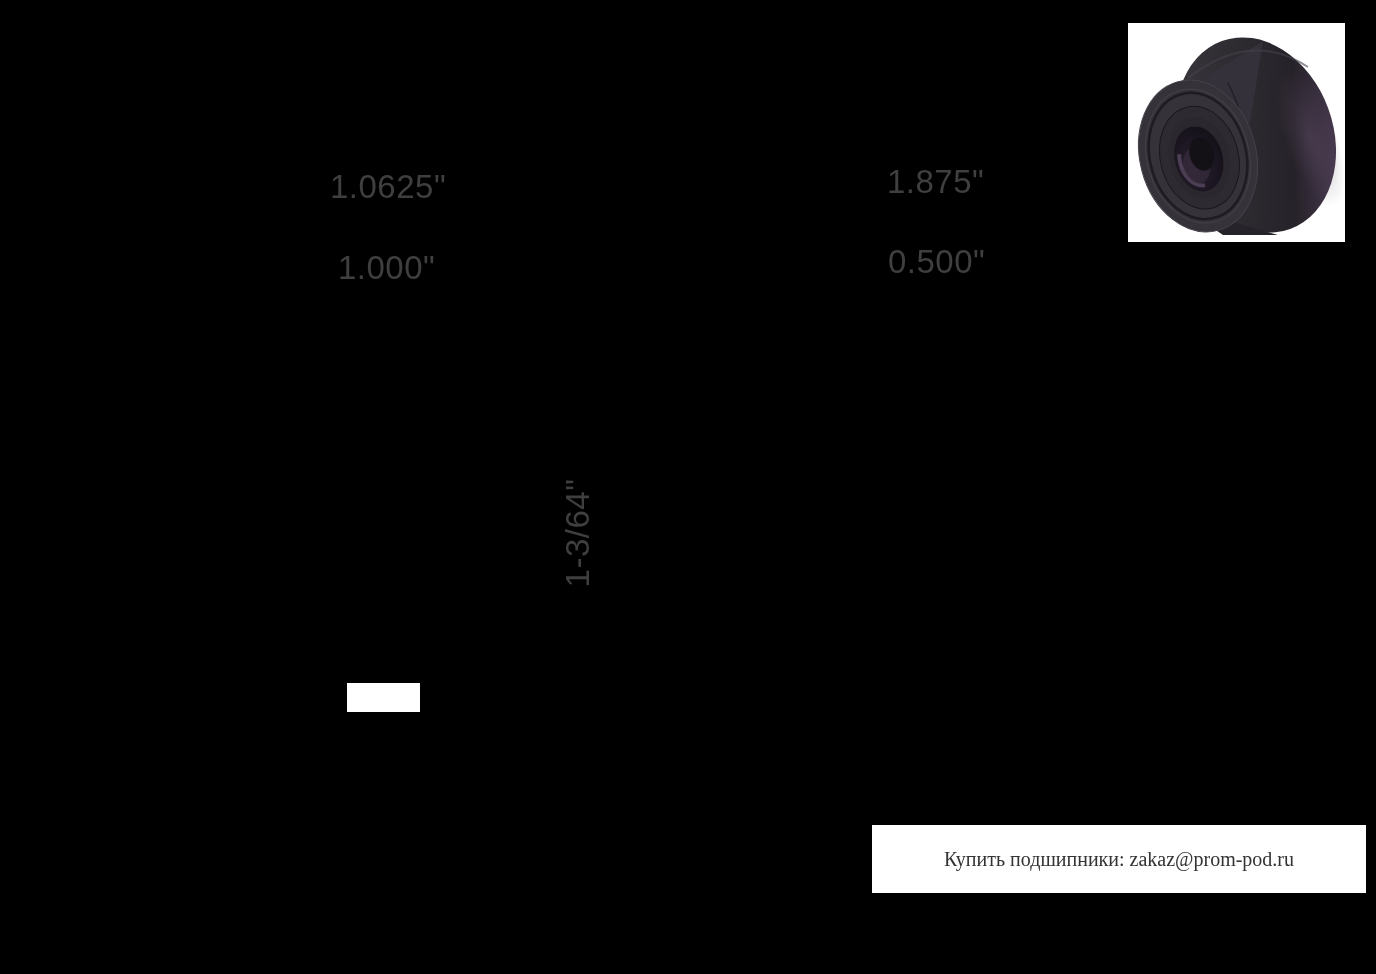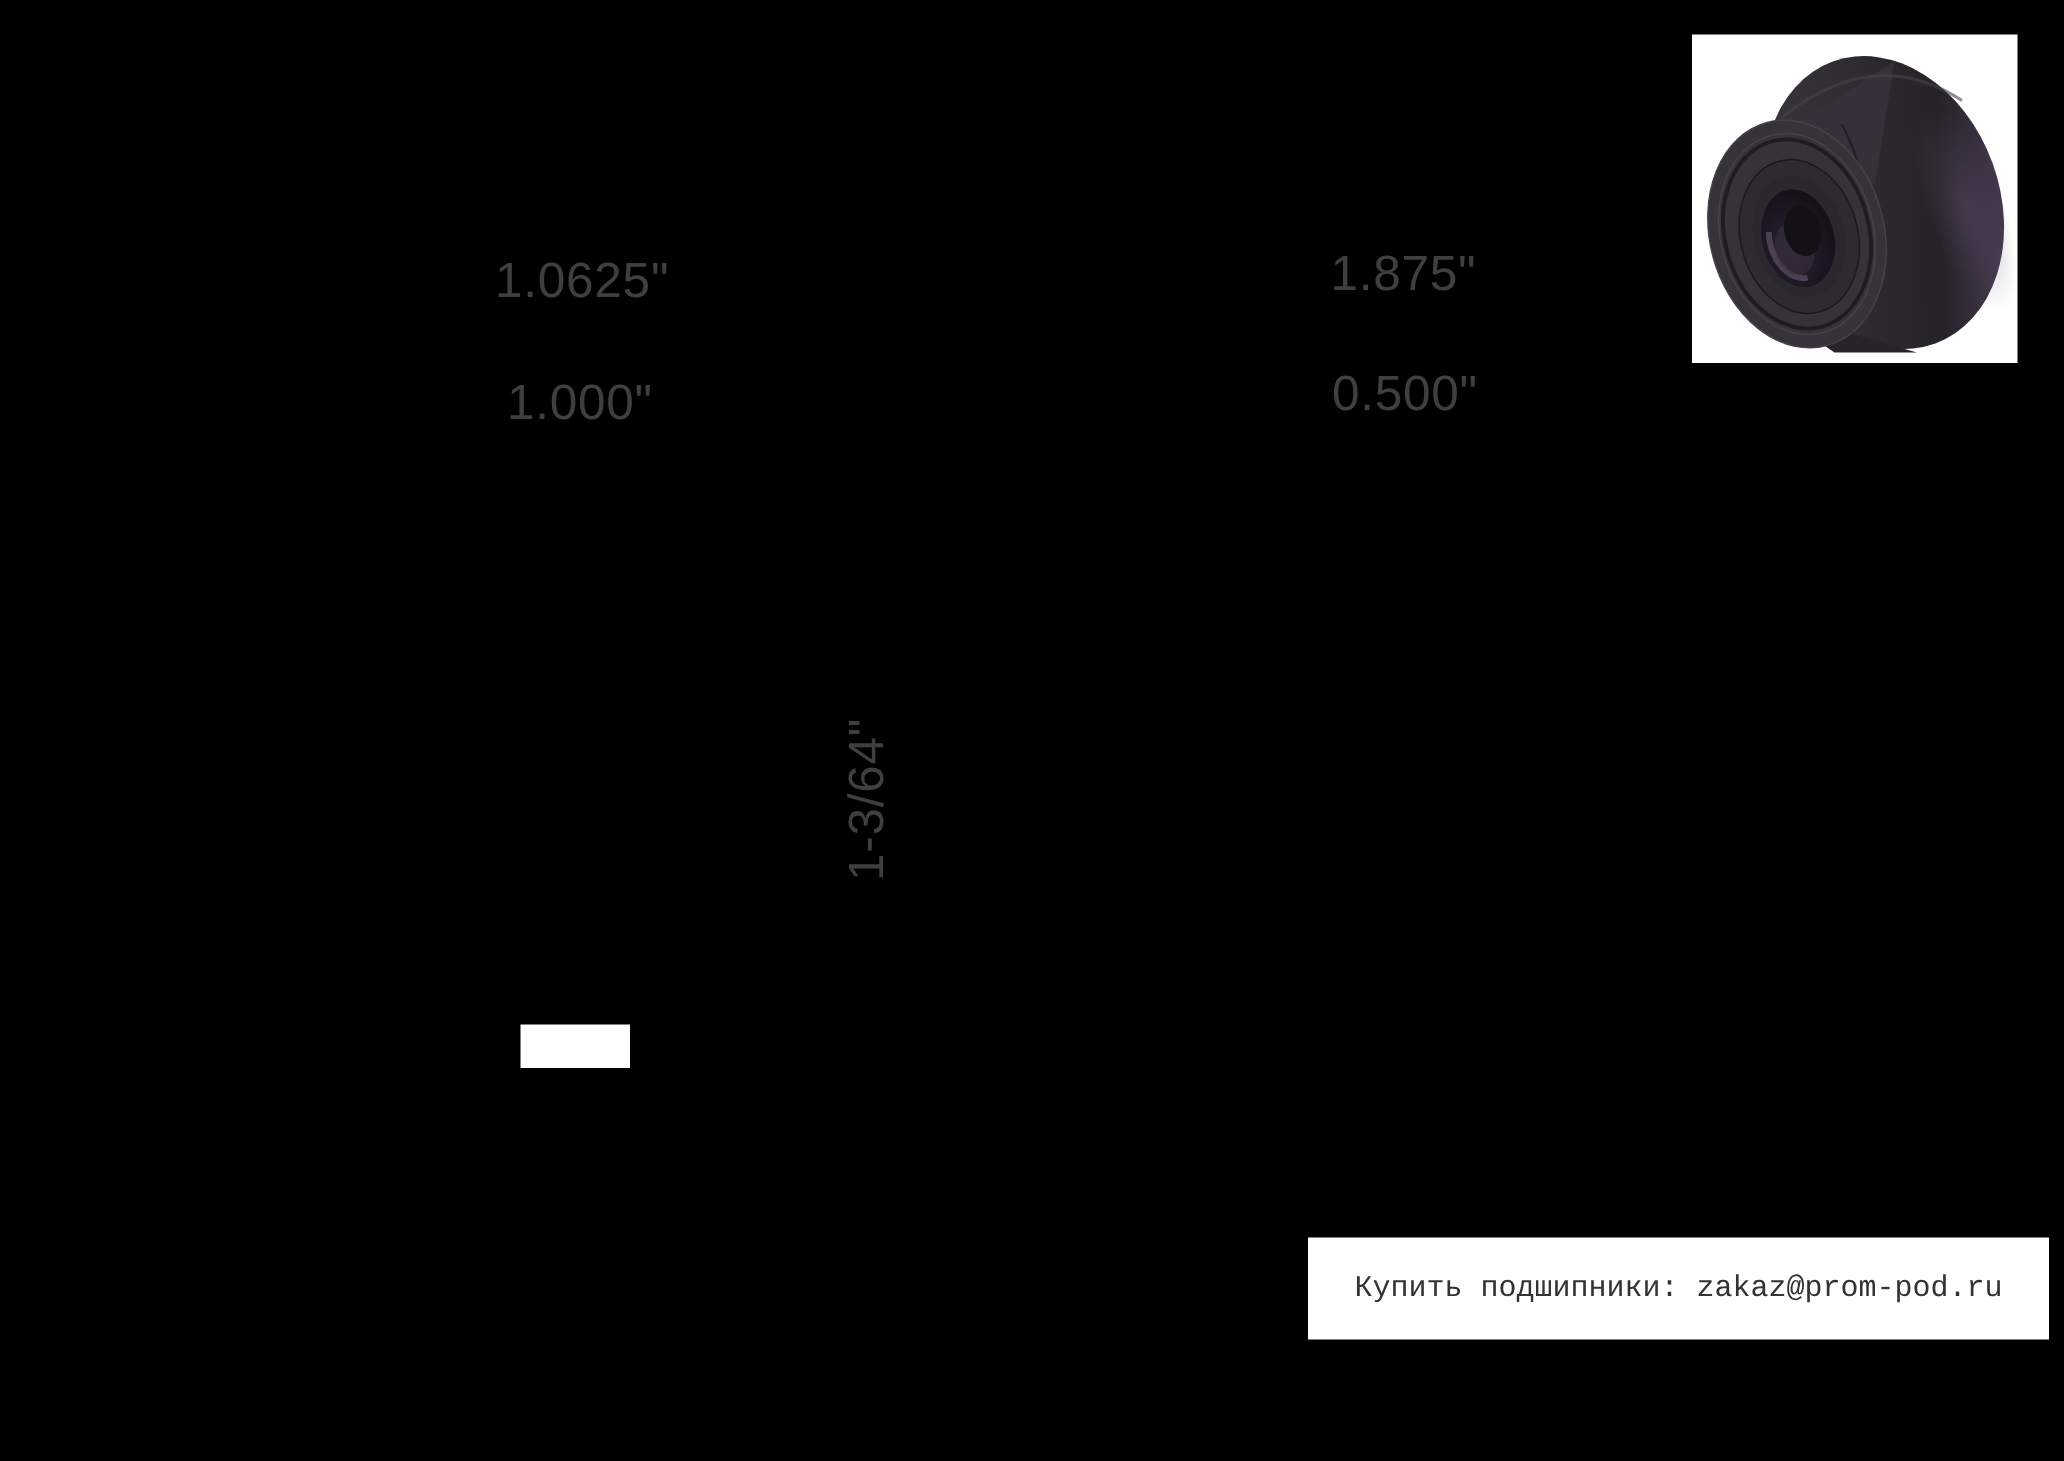--- a/index.html
+++ b/index.html
@@ -56,21 +56,21 @@
     width: 494px;
     height: 68px;
     background: #ffffff;
     display: flex;
     align-items: center;
     justify-content: center;
   }
   .contact-text {
     color: #333333;
     font-size: 20px;
-    font-family: Liberation Mono, monospace;
+    font-family: Liberation Serif, serif;
     white-space: nowrap;
   }
 </style>
 </head>
 <body>
 
 <div class="stage">
 
   <div class="dim-label dim-tl">1.0625"</div>
 

